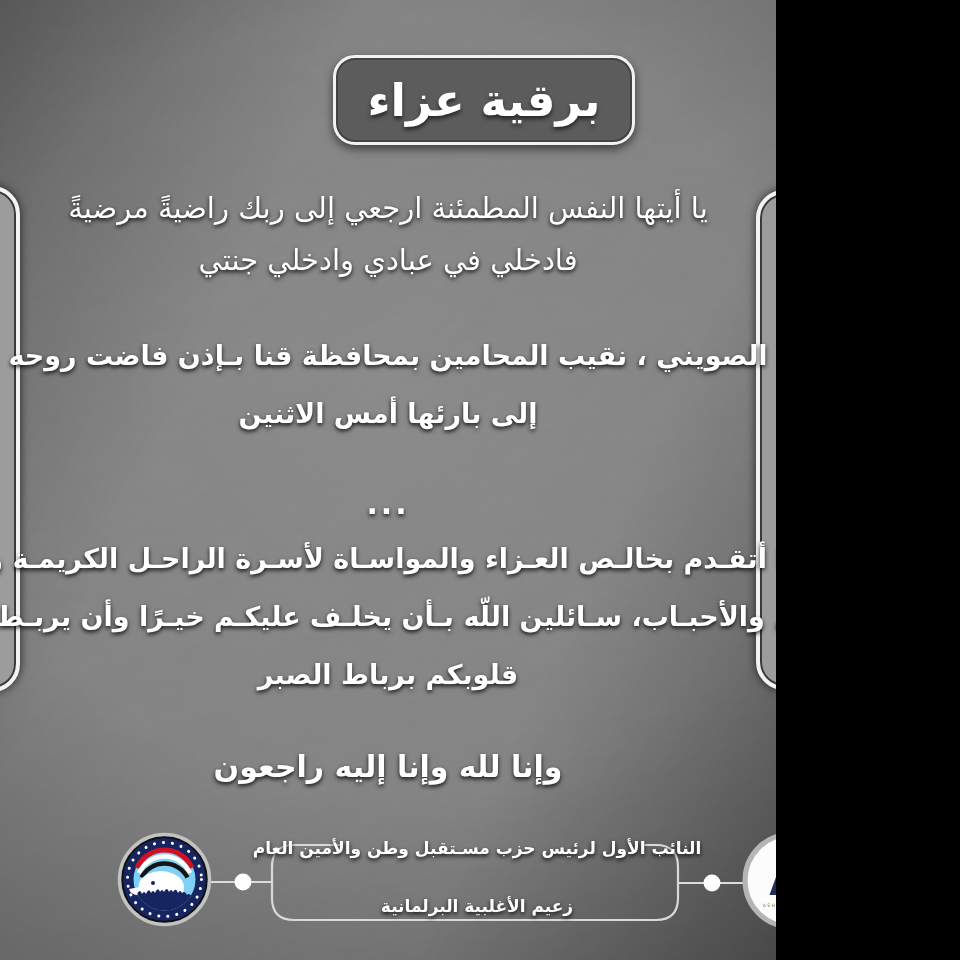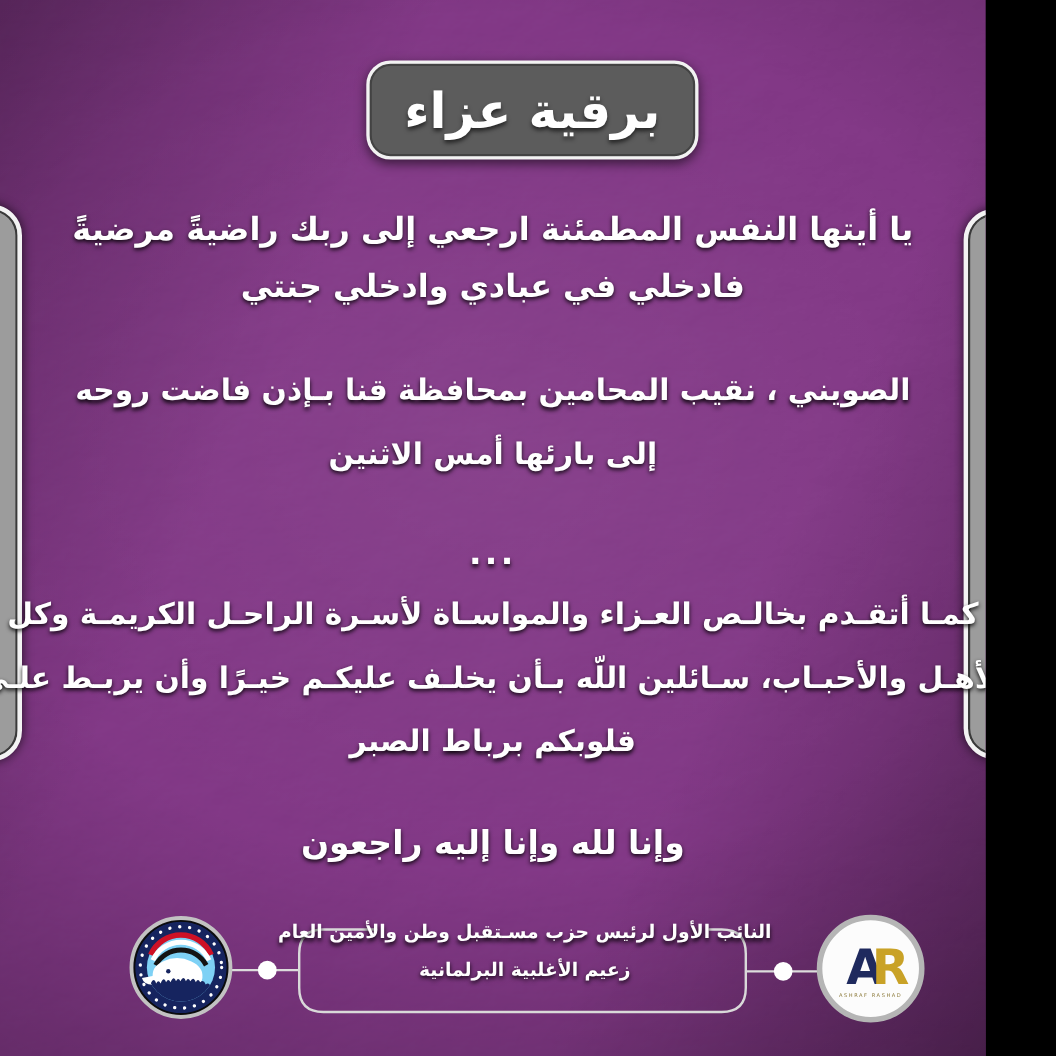--- a/index.html
+++ b/index.html
@@ -1,18 +1,18 @@
 <!DOCTYPE html>
 <html lang="ar"><head>
 <meta charset="utf-8">
 <style>
   html,body{margin:0;padding:0;background:#000;}
   .canvas{
-    position:relative;width:896px;height:960px;overflow:hidden;
-    background:#701a75;
+    position:relative;width:776px;height:960px;overflow:hidden;
+    background:#737373;
     font-family:"DejaVu Sans",sans-serif;
     color:#fff;
   }
   .texture{position:absolute;inset:0;pointer-events:none;}
   .vignette{
     position:absolute;inset:0;pointer-events:none;
     background:
       radial-gradient(ellipse 120% 90% at 50% 42%, rgba(255,255,255,0.05) 0%, rgba(0,0,0,0) 45%, rgba(0,0,0,0.38) 100%),
       linear-gradient(115deg, rgba(0,0,0,0.25) 0%, rgba(0,0,0,0) 30%, rgba(0,0,0,0) 70%, rgba(0,0,0,0.3) 100%);
   }
@@ -34,21 +34,21 @@
   .header-box .title{
     font-size:45px;font-weight:bold;line-height:1;
     text-shadow:0 3px 4px rgba(0,0,0,.6);
     direction:rtl;
   }
   .linewrap{display:flex;justify-content:center;}
   .linewrap > span{white-space:nowrap;direction:rtl;text-shadow:0 2px 4px rgba(0,0,0,.9);}
   
   .verse{position:absolute;left:30px;right:30px;top:182px;}
   .verse .linewrap{height:52px;align-items:center;}
-  .verse span{font-size:29px;font-weight:700;}
+  .verse span{font-size:29px;font-weight:400;}
   
   .para{position:absolute;left:28px;right:28px;}
   .para .linewrap{height:58px;align-items:center;}
   .para span{font-size:27px;font-weight:700;}
   .para1{top:326px;}
   .para2{top:529px;}
   .dots{position:absolute;left:0;right:0;top:486px;height:34px;
     display:flex;align-items:center;justify-content:center;
     font-size:30px;font-weight:bold;letter-spacing:3px;text-shadow:0 2px 4px rgba(0,0,0,.9);}
   .dua{position:absolute;left:0;right:0;top:744px;height:44px;
@@ -56,21 +56,21 @@
   .dua span{font-size:30px;font-weight:600;white-space:nowrap;direction:rtl;
     text-shadow:0 2px 4px rgba(0,0,0,.9);}
   
   .footer-deco{position:absolute;left:0;top:820px;pointer-events:none;}
   .footer-text{position:absolute;left:282px;top:829px;width:390px;text-align:center;}
   .footer-text .linewrap > span{direction:rtl;}
   .f-name{height:32px;align-items:center;}
   .f-name span{font-size:23px;font-weight:bold;}
   .f-title1{height:32px;align-items:center;margin-top:3px;}
   .f-title1 span{font-size:17px;font-weight:700;}
-  .f-title2{height:28px;align-items:flex-end;}
+  .f-title2{height:28px;align-items:flex-start;margin-top:32px;}
   .f-title2 span{font-size:17px;font-weight:700;}
   .logo{position:absolute;}
   .logo-left{left:117px;top:832px;width:95px;height:95px;}
   .logo-right{left:741px;top:830px;width:101px;height:101px;}
 </style>
 </head>
 <body>
 
 <div class="canvas">
 

